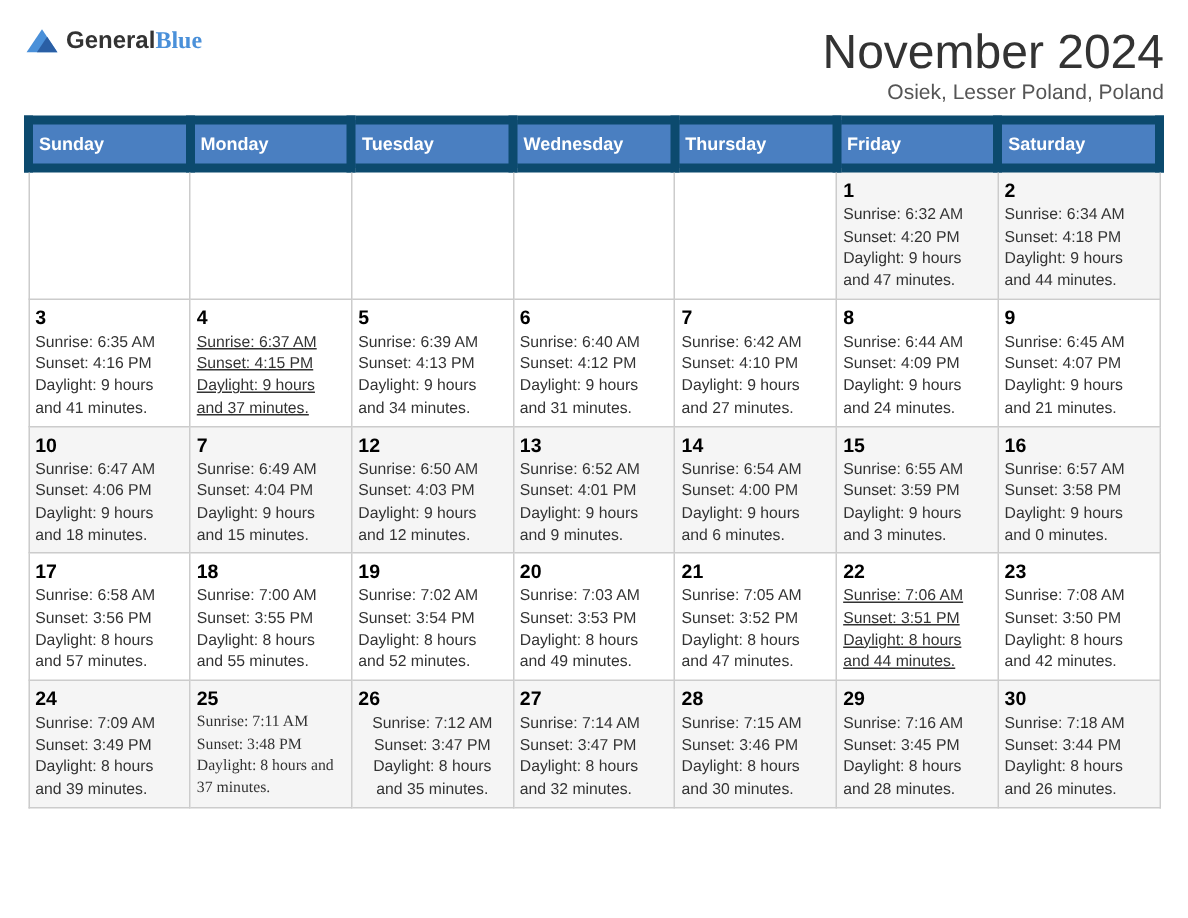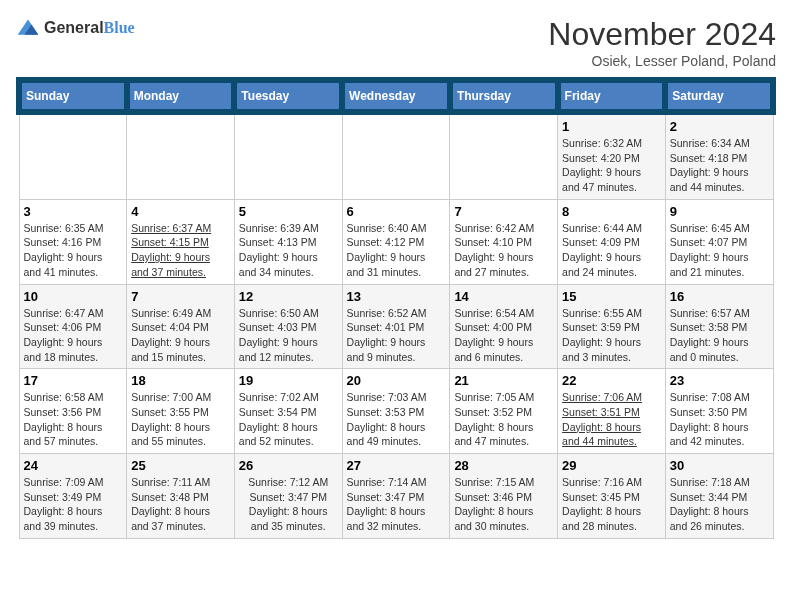--- a/index.html
+++ b/index.html
@@ -252,21 +252,21 @@
       </tr>
       <tr>
         <td>
           <span class="day-num">24</span>
           <div class="day-info" style="white-space: pre-line;">Sunrise: 7:09 AM
 Sunset: 3:49 PM
 Daylight: 8 hours and 39 minutes.</div>
         </td>
         <td>
           <span class="day-num">25</span>
-          <div class="day-info" style="white-space: pre-line;">Sunrise: 7:11 AM
+          <div class="day-info" style="white-space: pre-line; font-family: Liberation Serif, serif;">Sunrise: 7:11 AM
 Sunset: 3:48 PM
 Daylight: 8 hours and 37 minutes.</div>
         </td>
         <td>
           <span class="day-num">26</span>
           <div class="day-info" style="white-space: pre-line; text-align: center;">Sunrise: 7:12 AM
 Sunset: 3:47 PM
 Daylight: 8 hours and 35 minutes.</div>
         </td>
         <td>

